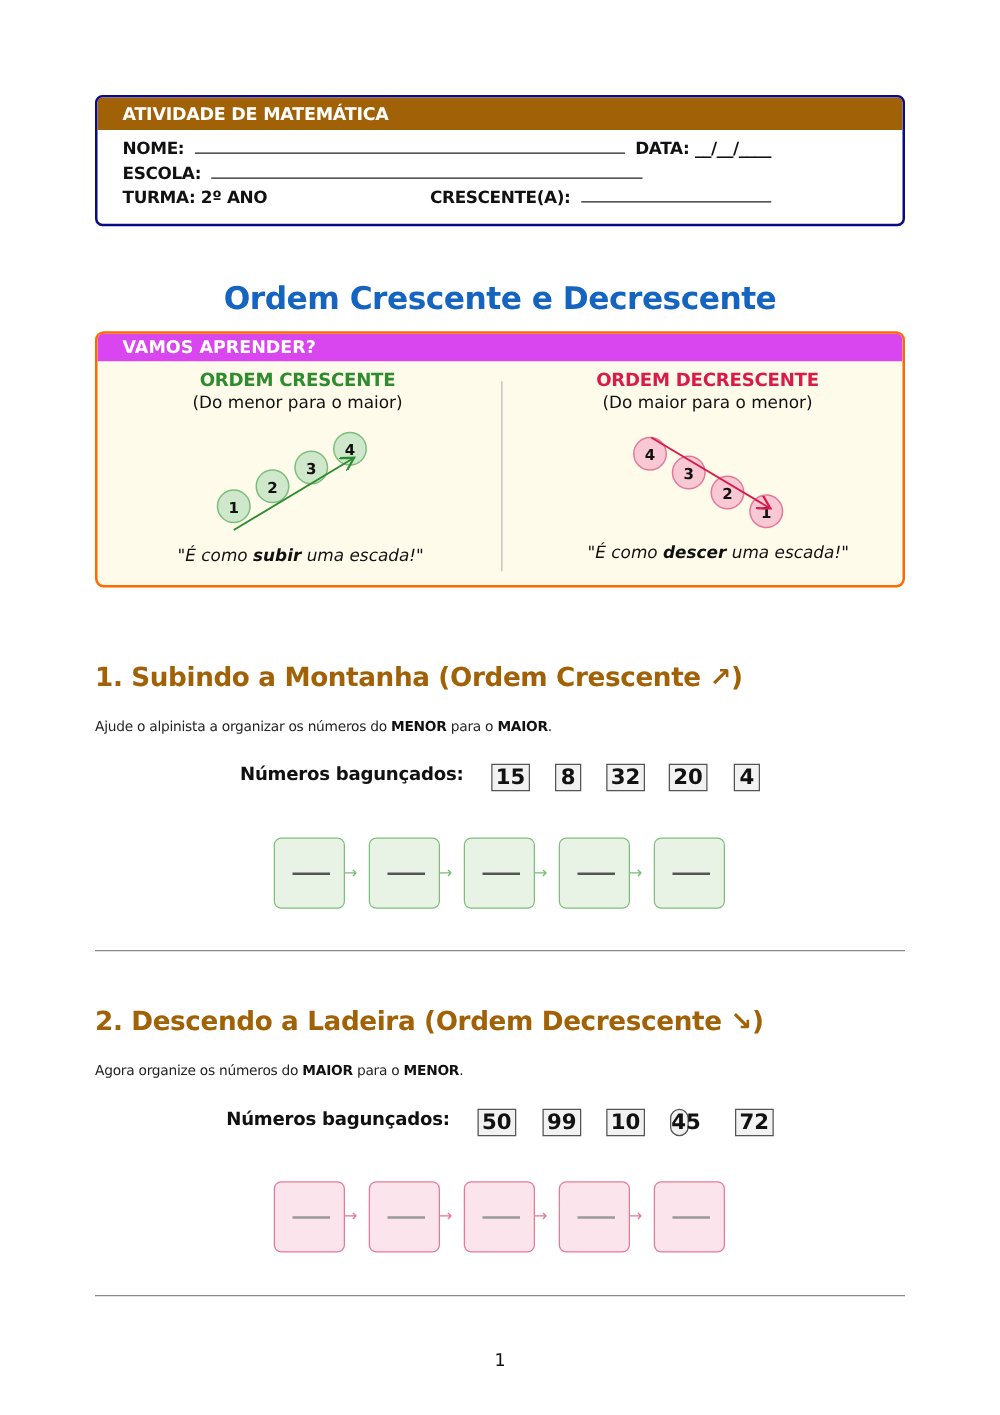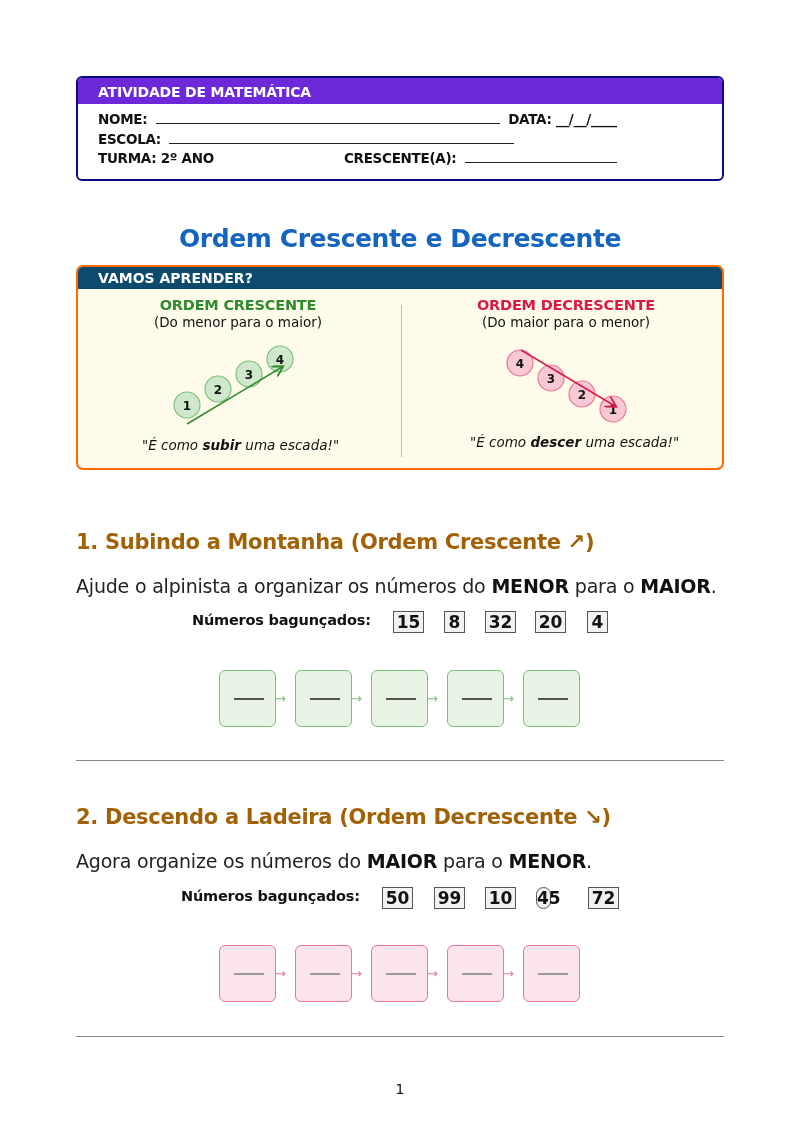--- a/index.html
+++ b/index.html
@@ -1,47 +1,47 @@
 <!DOCTYPE html>
 <html><head>
 <meta charset="utf-8">
 <style>
   * { box-sizing: border-box; margin: 0; padding: 0; }
   html, body { width: 800px; height: 1132px; background: #ffffff; }
   body { position: relative; font-family: "DejaVu Sans", sans-serif; color: #111; overflow: hidden; }
 
   
   .hdr { position: absolute; left: 76px; top: 76px; width: 648px; height: 105px; border: 2px solid #0a0a82; border-radius: 6px; overflow: hidden; background: #fff; }
-  .hdr-bar { height: 26px; background: #6d28d9; color: #fff; font-weight: bold; font-size: 14px; line-height: 28px; padding-left: 20px; letter-spacing: -0.2px; }
+  .hdr-bar { height: 26px; background: #a16207; color: #fff; font-weight: bold; font-size: 14px; line-height: 28px; padding-left: 20px; letter-spacing: -0.2px; }
   .hdr-body { padding: 6px 0 0 20px; font-size: 13.5px; font-weight: bold; line-height: 19.5px; letter-spacing: -0.3px; }
   .hdr-row { position: relative; height: 19.5px; white-space: nowrap; }
   .fill-line { display: inline-block; border-bottom: 1px solid #222; height: 13px; vertical-align: baseline; }
 
   
   .main-title { position: absolute; left: 0; width: 800px; top: 224px; text-align: center; color: #1565c0; font-size: 25px; font-weight: bold; letter-spacing: -0.4px; }
 
   
   .learn { position: absolute; left: 76px; top: 265px; width: 648px; height: 205px; border: 2px solid #ff6a00; border-radius: 7px; overflow: hidden; background: #fffbea; }
-  .learn-bar { height: 22px; background: #0c4a6e; color: #fff; font-weight: bold; font-size: 14px; line-height: 23px; padding-left: 20px; }
+  .learn-bar { height: 22px; background: #d946ef; color: #fff; font-weight: bold; font-size: 14px; line-height: 23px; padding-left: 20px; }
   .learn-divider { position: absolute; left: 323px; top: 38px; width: 1px; height: 152px; background: #bbb; }
   .col { position: absolute; top: 30px; width: 320px; text-align: center; }
   .col.left { left: 0; }
   .col.right { left: 328px; }
   .col-title { font-size: 14.5px; font-weight: bold; letter-spacing: -0.2px; }
   .col-title.green { color: #2e8b2e; }
   .col-title.red { color: #d81b4a; }
   .col-sub { font-size: 13.5px; color: #111; margin-top: 1px; }
   .quote { position: absolute; font-size: 13.5px; font-style: italic; color: #111; white-space: nowrap; }
   .quote b { font-weight: bold; }
 
   .diagram { position: absolute; left: 0; top: 0; }
 
   
   .sec-title { position: absolute; left: 76px; font-size: 21px; font-weight: bold; letter-spacing: -0.3px; color: #a16207; white-space: nowrap; }
-  .sec-text { position: absolute; left: 76px; font-size: 19px; color: #222; white-space: nowrap; letter-spacing: -0.2px; }
+  .sec-text { position: absolute; left: 76px; font-size: 11px; color: #222; white-space: nowrap; letter-spacing: -0.2px; }
   .sec-text b { font-weight: bold; color: #111; }
   .scr-label { position: absolute; font-size: 14.5px; font-weight: bold; white-space: nowrap; letter-spacing: -0.2px; }
   .num-box { position: absolute; height: 22px; border: 1px solid #555; background: #f2f2f2; font-size: 17px; font-weight: bold; text-align: center; line-height: 21px; color: #111; }
 
   .ans-box { position: absolute; width: 57px; height: 57px; border-radius: 6px; border: 1.5px solid; }
   .ans-box.green { background: #e8f3e6; border-color: #7cbf7a; }
   .ans-box.red { background: #fce4ec; border-color: #e57a98; }
   .ans-line { position: absolute; left: 14px; top: 27px; width: 30px; height: 2px; }
   .ans-box.green .ans-line { background: #555; }
   .ans-box.red .ans-line { background: #999; }

